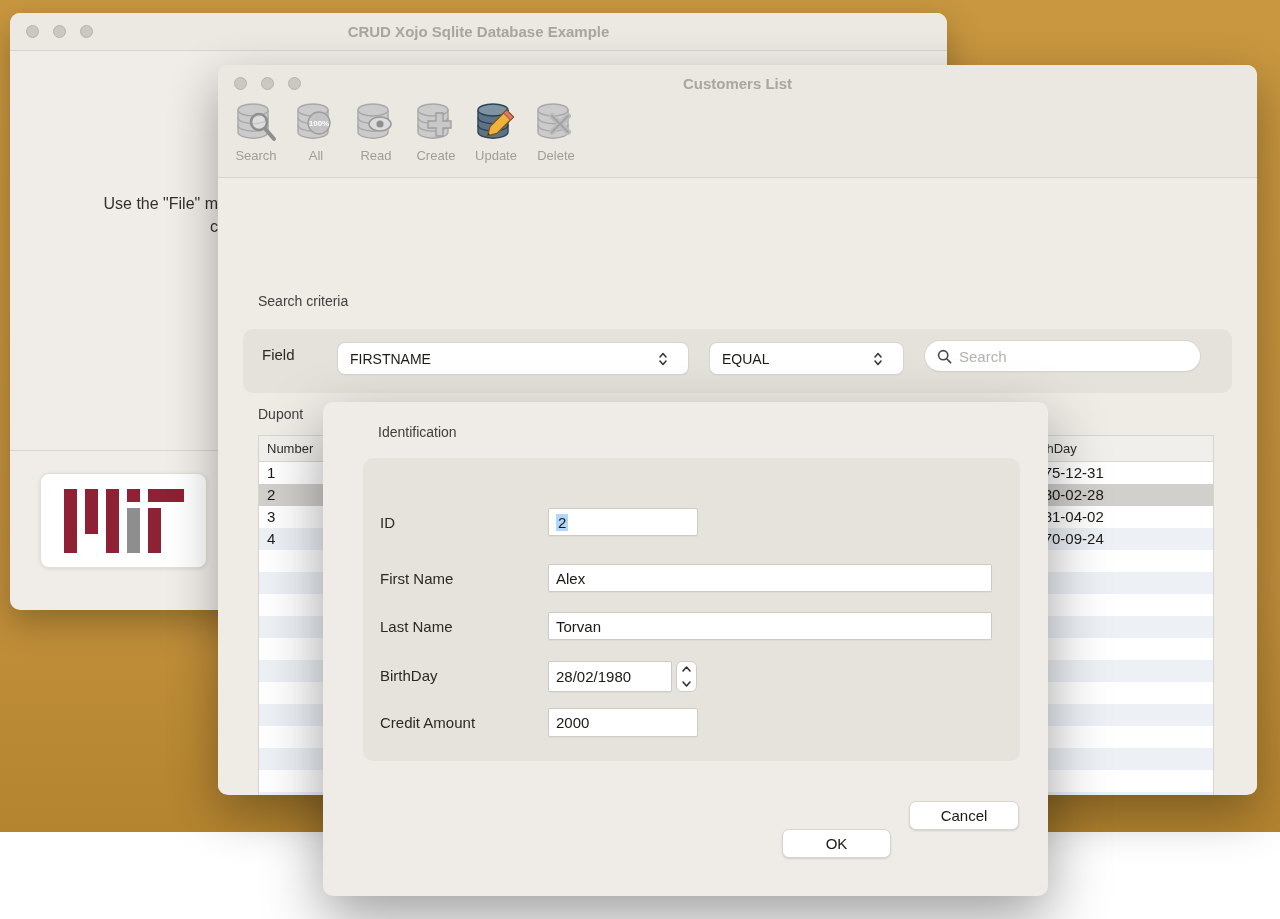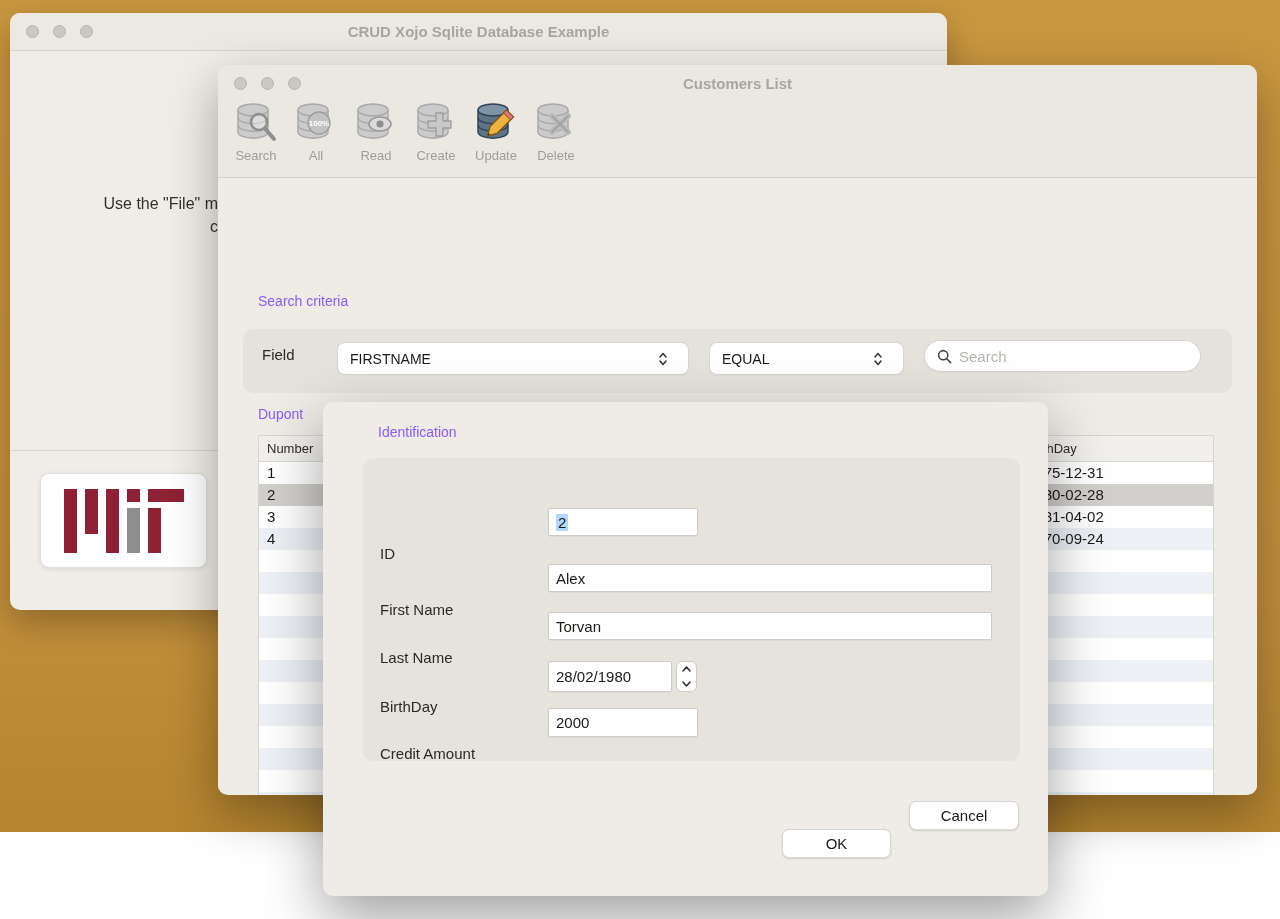--- a/index.html
+++ b/index.html
@@ -50,21 +50,21 @@
   .win2 { left:218px; top:65px; width:1039px; height:730px;
           box-shadow:0 18px 50px rgba(0,0,0,.33);text-decoration:underline; }
   .w2-header { position:relative; height:113px; background:#ebe8e2;
                border-bottom:1px solid #d6d3cd; }
   .toolbar { position:absolute; left:12px; top:34px; display:flex; align-items:flex-end; gap:8px; }
   .tb-item { display:flex; flex-direction:column; align-items:center; min-width:46px; padding:0 3px; }
   .tb-item svg { display:block; }
   .tb-label { margin-top:3px; font-size:13px; color:#a09d98; }
 
   .w2-body { position:relative; height:616px; background:#efece6; }
-  .section-label { font-size:14px; color:#8b5cf6; }
+  .section-label { font-size:14px; color:#404040; }
   .w2-sc-label { position:absolute; left:40px; top:115px; }
   .crit-box { position:absolute; left:25px; top:151px; width:989px; height:64px;
               background:#e5e2dc; border-radius:10px; }
   .field-label { position:absolute; left:44px; top:168px; font-size:15px; color:#2b2926; }
   .select { position:absolute; top:165px; height:31px; background:#fff; border-radius:7px;
             box-shadow:0 0 0 1px #d8d5d0, 0 1px 2px rgba(0,0,0,.08);
             display:flex; align-items:center; font-size:14px; color:#1d1b18;
             padding:0 20px 0 12px; }
   .select .sel-text { flex:1; }
   .sel-field { left:120px; width:350px; }
@@ -93,21 +93,21 @@
   .results-table tr.selected { background:#d2d0cd; }
 
   
   .win3 { left:323px; top:402px; width:725px; height:494px;
           box-shadow:0 22px 60px rgba(0,0,0,.38); background:#efebe6; }
   .win3 .titlebar { background:#f1ede8; border-bottom:1px solid #d5d1cb; }
   .w3-body { position:relative; height:455px; }
   .w3-ident { position:absolute; left:55px; top:22px; }
   .form-box { position:absolute; left:40px; top:56px; width:657px; height:303px;
               background:#e6e3dd; border-radius:10px; }
-  .frm-label { position:absolute; left:57px; font-size:15px; color:#2b2926;margin-top:31px; }
+  .frm-label { position:absolute; left:57px; font-size:15px; color:#2b2926; }
   .field { position:absolute; left:225px; background:#fff; border:1px solid #cfccc7;
            border-radius:2px; font-size:15px; color:#1b1916; display:flex;
            align-items:center; padding-left:7px; box-shadow:0 1px 1px rgba(0,0,0,.04); }
   .sel-hl { background:#b3d6fc; padding:0 2px; }
   .stepper { position:absolute; left:353px; top:221px; width:21px; height:31px;
              background:#fff; border:1px solid #cfccc7; border-radius:6px;
              display:flex; flex-direction:column; }
   .stepper span { flex:1; display:flex; align-items:center; justify-content:center; }
   .btn { position:absolute; top:399px; height:29px; background:#fff; border:1px solid #d8d5d0;
          border-radius:7px; font-size:15px; color:#1b1916; text-align:center;

